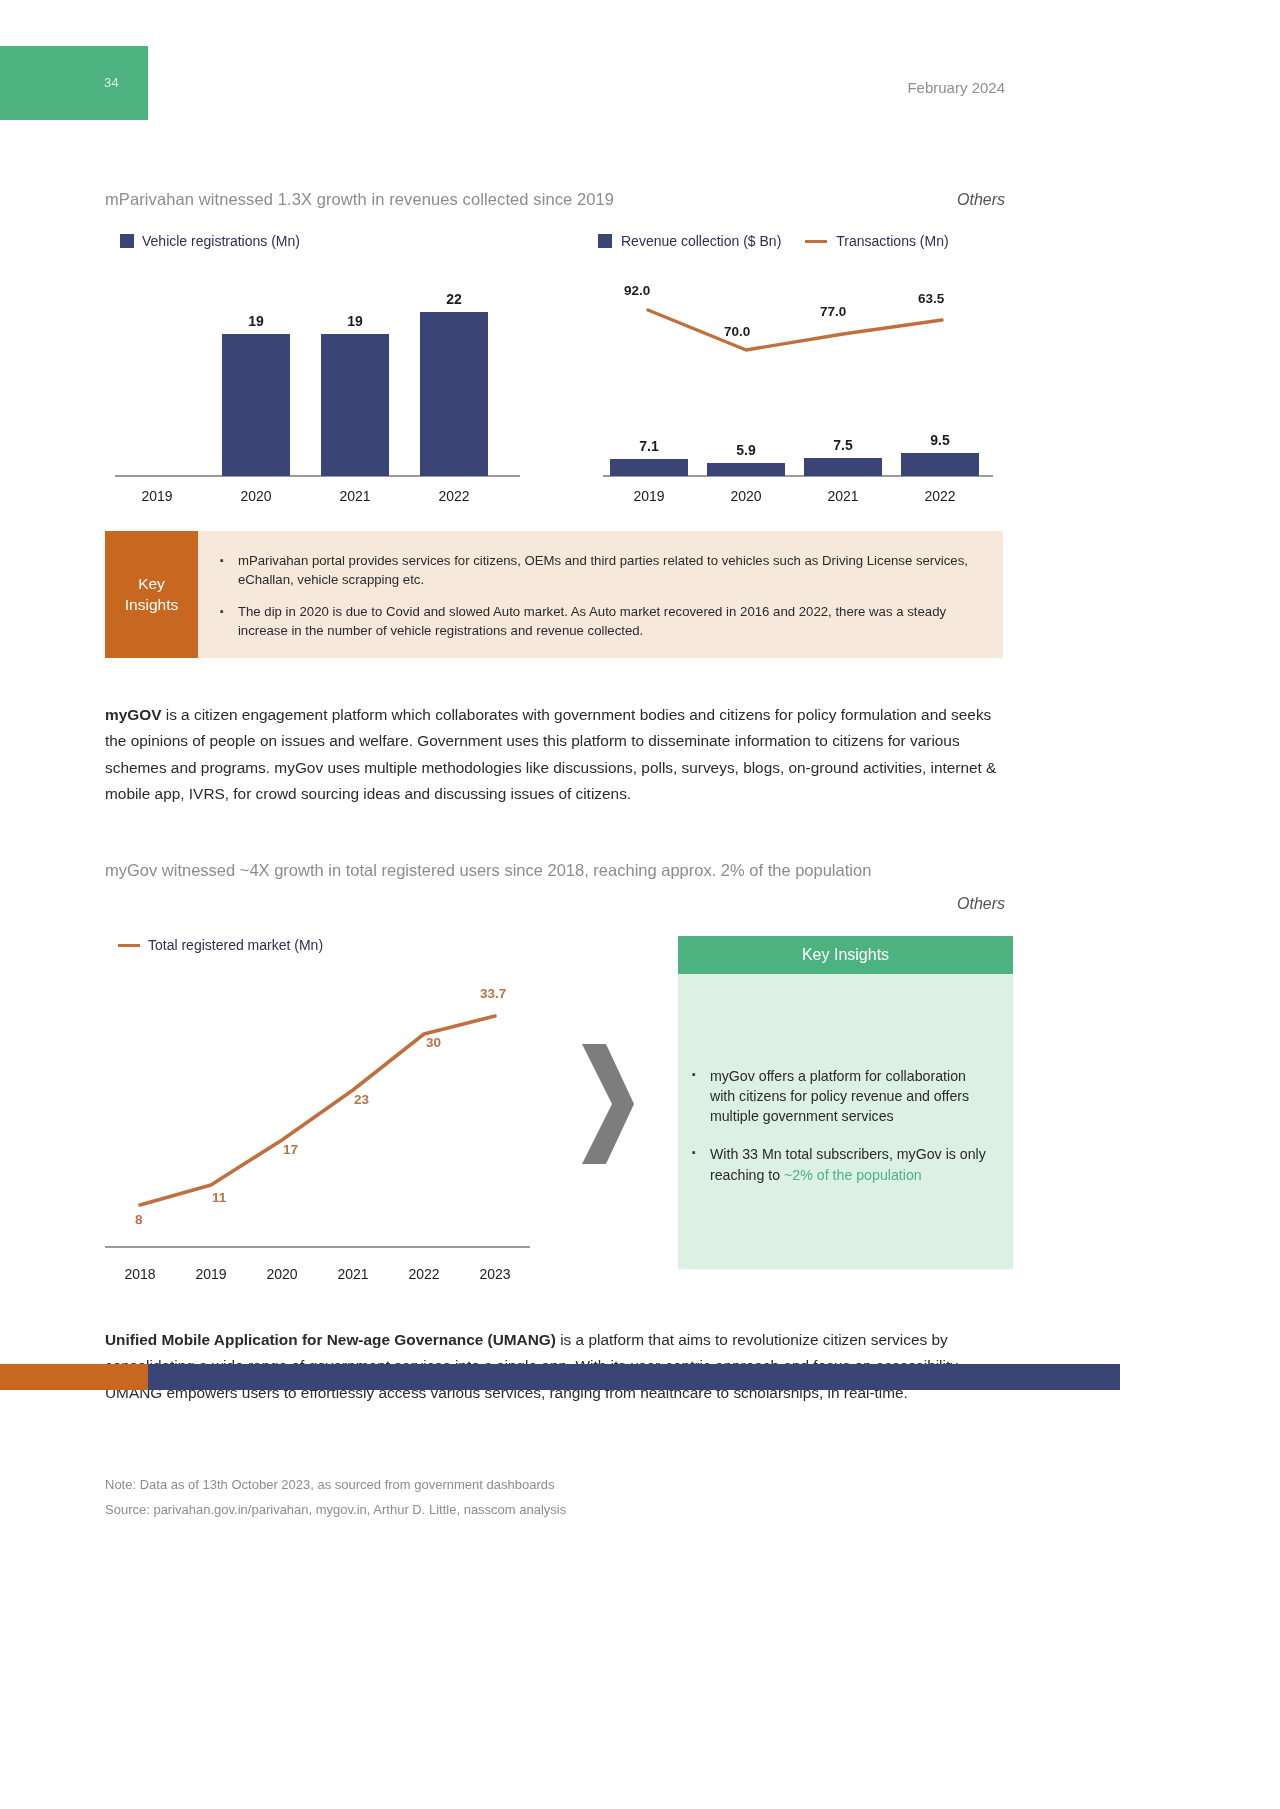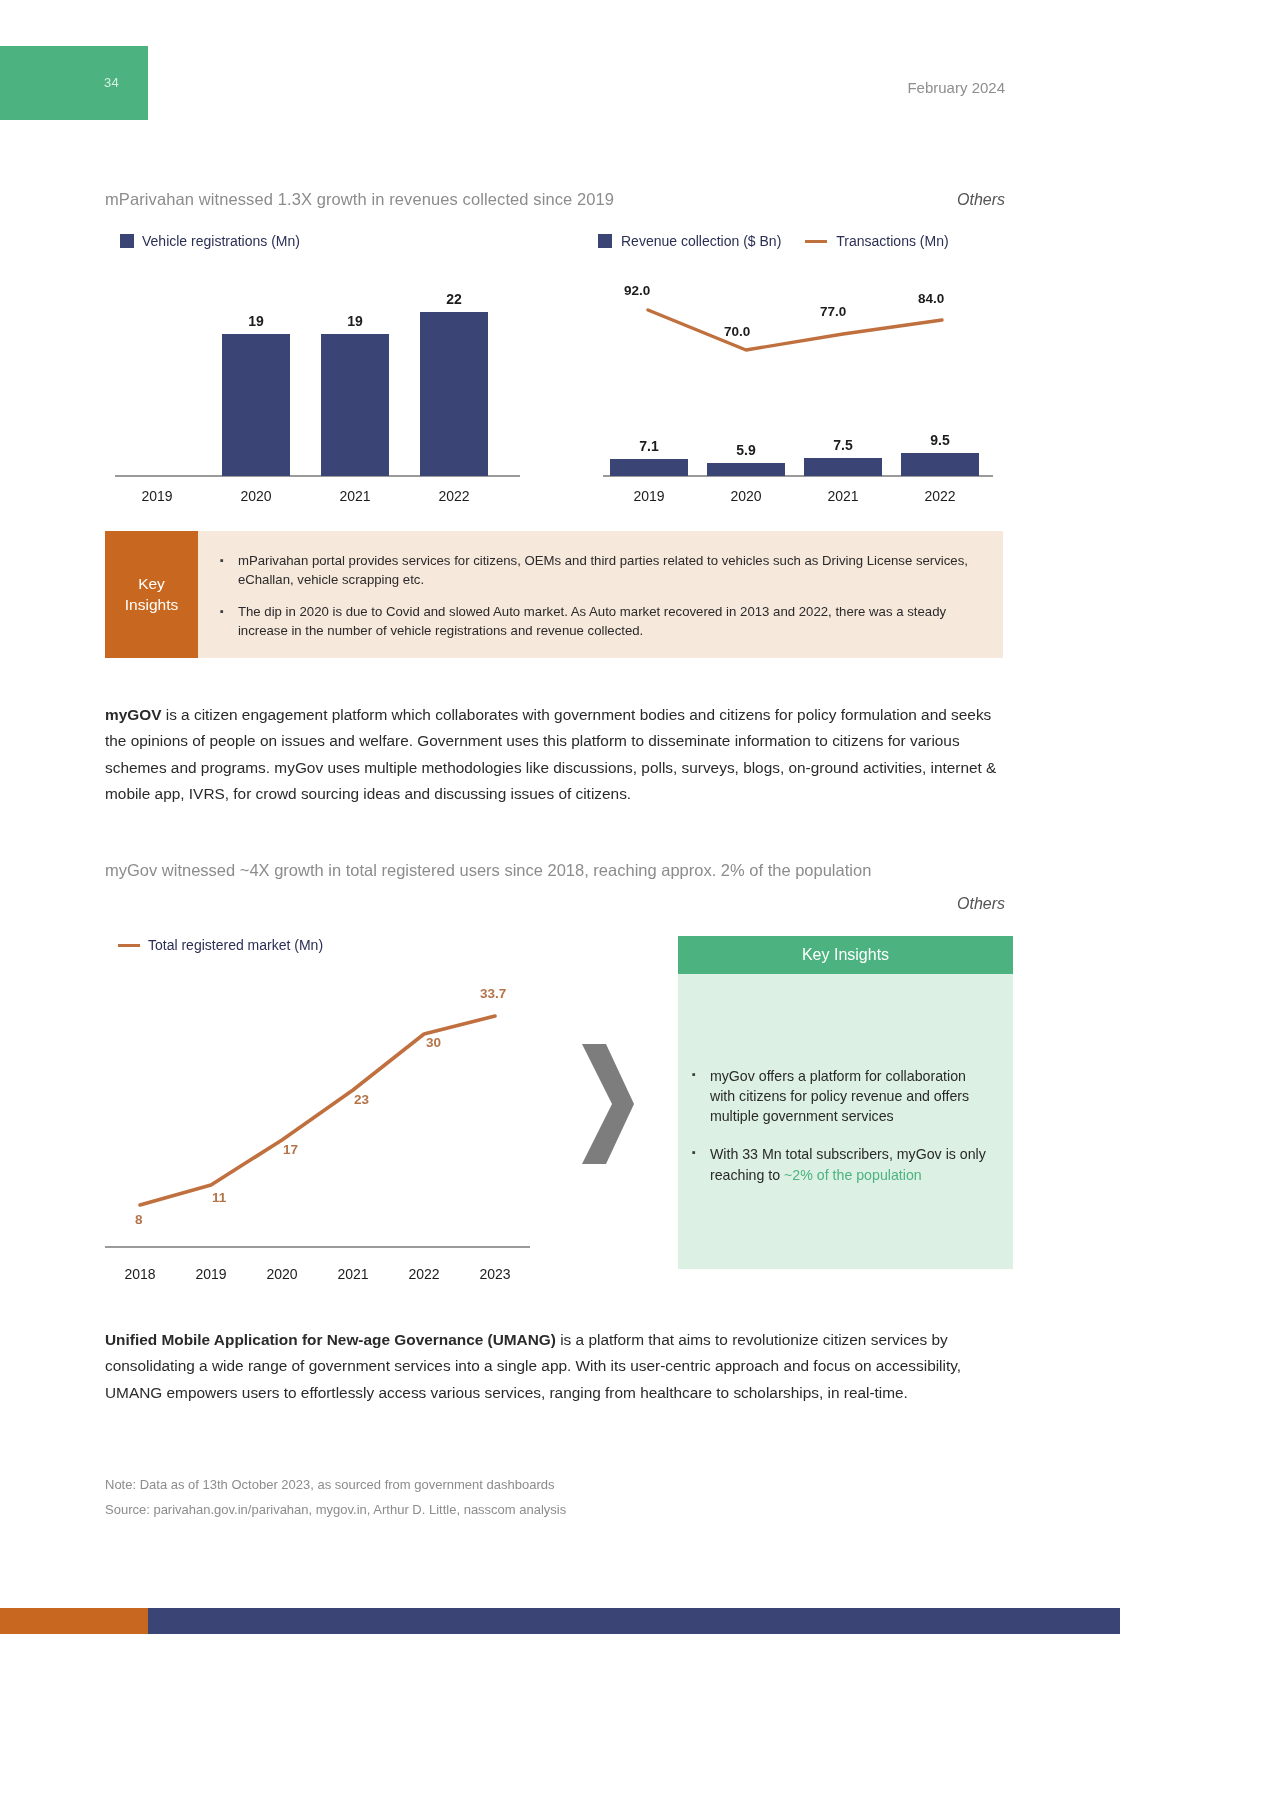--- a/index.html
+++ b/index.html
@@ -12,21 +12,21 @@
     width: 1280px;
     height: 1809px;
     position: relative;
     overflow: hidden;
   }
 
   
   .page {
     position: relative;
     width: 1120px;
-    height: 1634px;
+    height: 1390px;
     margin: 0;
   }
 
   
   .corner-tab {
     position: absolute;
     left: 0; top: 46px;
     width: 148px; height: 74px;
     background: #4cb380;
   }
@@ -251,21 +251,21 @@
     <div class="bar-x" style="left:315px;">2022</div>
   </div>
 
   <div class="chart-r">
     <svg class="line-svg" viewBox="0 0 400 150" preserveAspectRatio="none">
       <polyline points="50,48 148,88 245,72 344,58" fill="none" stroke="#c0703e" stroke-width="3.4" stroke-linejoin="round" stroke-linecap="round"></polyline>
     </svg>
     <div class="pt-label" style="left:26px; top:21px;">92.0</div>
     <div class="pt-label" style="left:126px; top:62px;">70.0</div>
     <div class="pt-label" style="left:222px; top:42px;">77.0</div>
-    <div class="pt-label" style="left:320px; top:29px;">84.0</div>
+    <div class="pt-label" style="left:320px; top:29px;">63.5</div>
 
     <div class="axis"></div>
 
     <div class="rbar-col" style="left:12px;">
       <div class="bar-val">7.1</div>
       <div class="rbar-rect" style="height:17px;"></div>
     </div>
     <div class="rbar-x" style="left:12px;">2019</div>
 
     <div class="rbar-col" style="left:109px;">
@@ -292,21 +292,21 @@
       <span>Key</span>
       <span>Insights</span>
     </div>
     <div class="ki-body">
       <div class="ki-item">
         <span class="ki-bullet">▪</span>
         <span class="ki-text">mParivahan portal provides services for citizens, OEMs and third parties related to vehicles such as Driving License services, eChallan, vehicle scrapping etc.</span>
       </div>
       <div class="ki-item">
         <span class="ki-bullet">▪</span>
-        <span class="ki-text">The dip in 2020 is due to Covid and slowed Auto market. As Auto market recovered in 2013 and 2022, there was a steady increase in the number of vehicle registrations and revenue collected.</span>
+        <span class="ki-text">The dip in 2020 is due to Covid and slowed Auto market. As Auto market recovered in 2016 and 2022, there was a steady increase in the number of vehicle registrations and revenue collected.</span>
       </div>
     </div>
   </div>
 
   <p class="para para-mygov">
     <b>myGOV</b><span> is a citizen engagement platform which collaborates with government bodies and citizens for policy formulation and seeks the opinions of people on issues and welfare. Government uses this platform to disseminate information to citizens for various schemes and programs. myGov uses multiple methodologies like discussions, polls, surveys, blogs, on-ground activities, internet &amp; mobile app, IVRS, for crowd sourcing ideas and discussing issues of citizens.</span>
   </p>
 
   <div class="sec2-title">myGov witnessed ~4X growth in total registered users since 2018, reaching approx. 2% of the population</div>
   <div class="others-2">Others</div>

